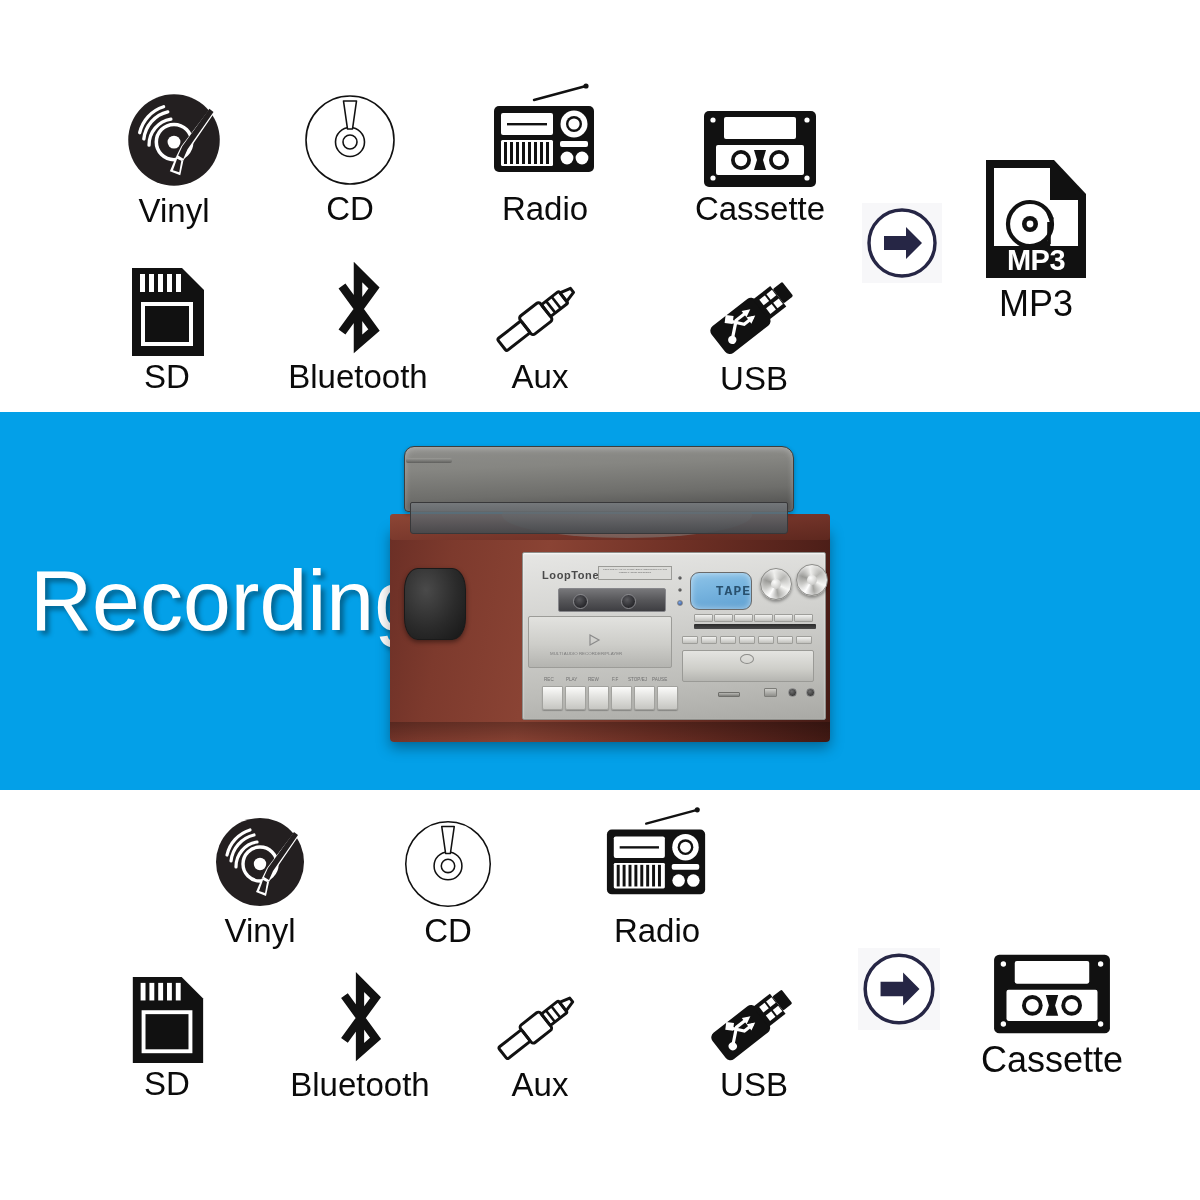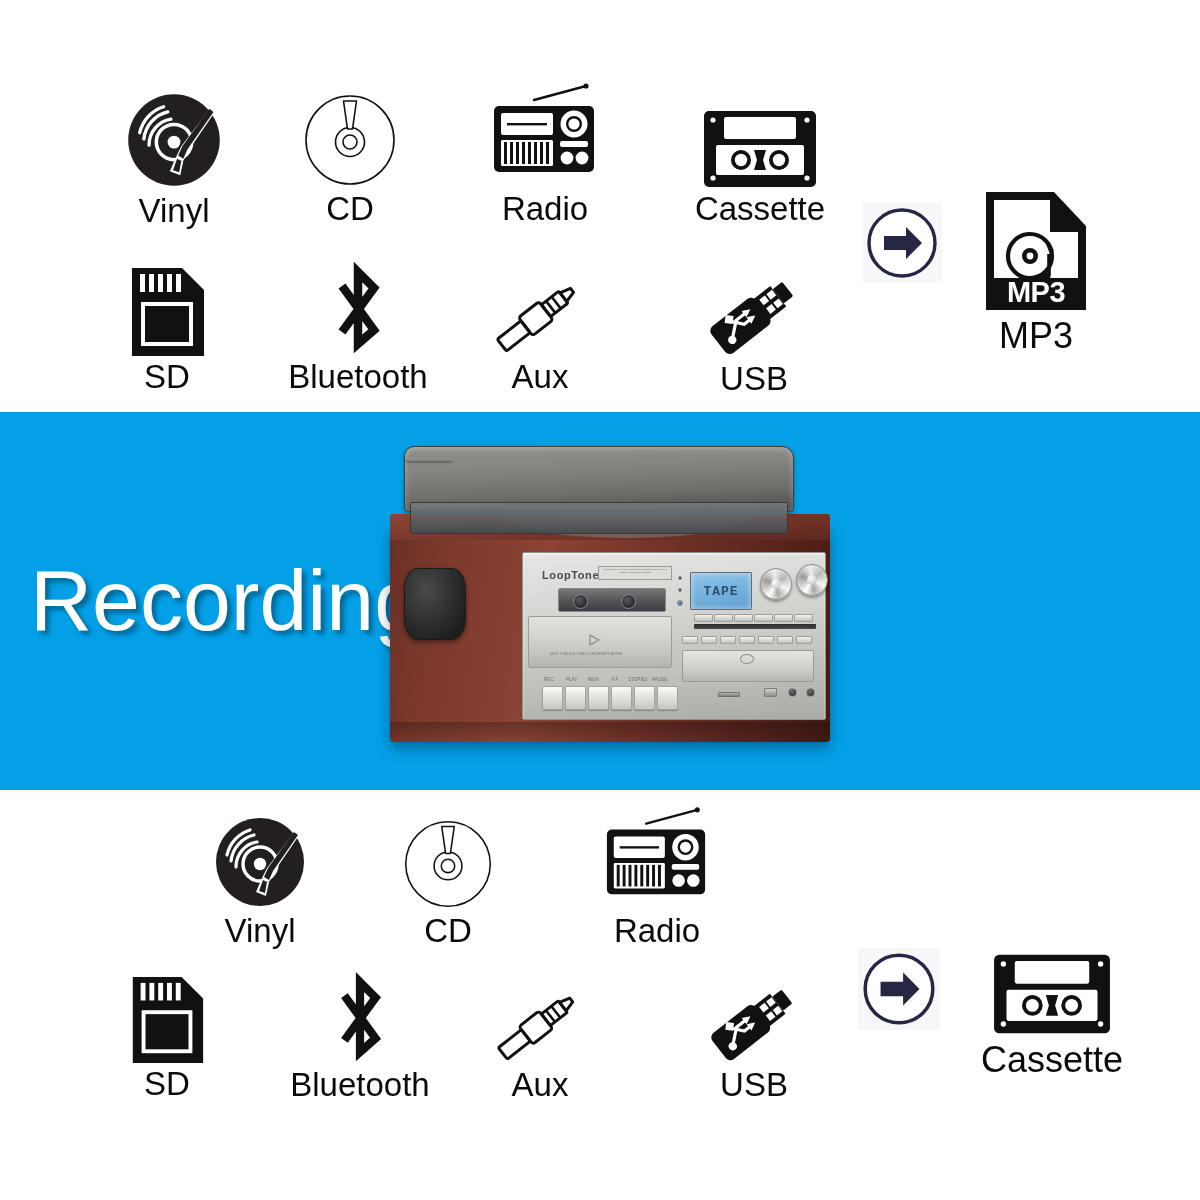--- a/index.html
+++ b/index.html
@@ -130,23 +130,23 @@
     position:absolute;
     font-family:"Liberation Sans", sans-serif;
     color:#7b7b7b;
     line-height:1;
     white-space:nowrap;
   }
   .pd-lcd {
     position:absolute;
     background:linear-gradient(170deg,#8fc4e8 0%,#7ab6e0 40%,#5fa0d2 100%);
     border:1px solid #6a6a6a;
-    border-radius:1px;
+    border-radius:9px;
     box-shadow:inset 0 0 6px rgba(255,255,255,.55);
-    display:flex; align-items:center; justify-content:center;
+    display:flex; align-items:center; justify-content:flex-end;
   }
   .pd-lcd span {
     font-family:"Liberation Mono", monospace;
     color:#28506e;
     font-weight:700;
     letter-spacing:1px;
     line-height:1;
   }
   .pd-knob {
     position:absolute;
@@ -309,21 +309,21 @@
 <div class="cell" style="left:862px; top:203px; width:80px;">
   <div class="glyph" style="height:80px;">
     <svg width="80" height="80" viewBox="0 0 80 80">
       <rect x="0" y="0" width="80" height="80" fill="#f7f7f9"></rect>
       <circle cx="40" cy="40" r="33" fill="#ffffff" stroke="#262645" stroke-width="3.4"></circle>
       <path d="M22 33 L44 33 L44 24 L60 40 L44 56 L44 47 L22 47 Z" fill="#262645"></path>
     </svg>
   </div>
 </div>
 
-<div class="cell" style="left:972px; top:188px; width:128px;">
+<div class="cell" style="left:972px; top:156px; width:128px;">
   <div class="glyph" style="height:126px;">
     <svg width="112" height="126" viewBox="0 0 112 126">
       <path d="M6 4 L74 4 L106 38 L106 122 L6 122 Z" fill="#111"></path>
       <path d="M14 12 L70 12 L70 44 L98 44 L98 114 L14 114 Z" fill="#fff"></path>
       <path d="M74 8 L74 40 L104 40 Z" fill="#111"></path>
       <circle cx="50" cy="68" r="22" fill="none" stroke="#111" stroke-width="4.2"></circle>
       <circle cx="50" cy="68" r="8" fill="#111"></circle>
       <circle cx="50" cy="68" r="3.4" fill="#fff"></circle>
       <path d="M66 56 L74 62 L70 66 Z" fill="#111"></path>
       <path d="M69 66 L69 88" stroke="#111" stroke-width="3.6" fill="none"></path>

